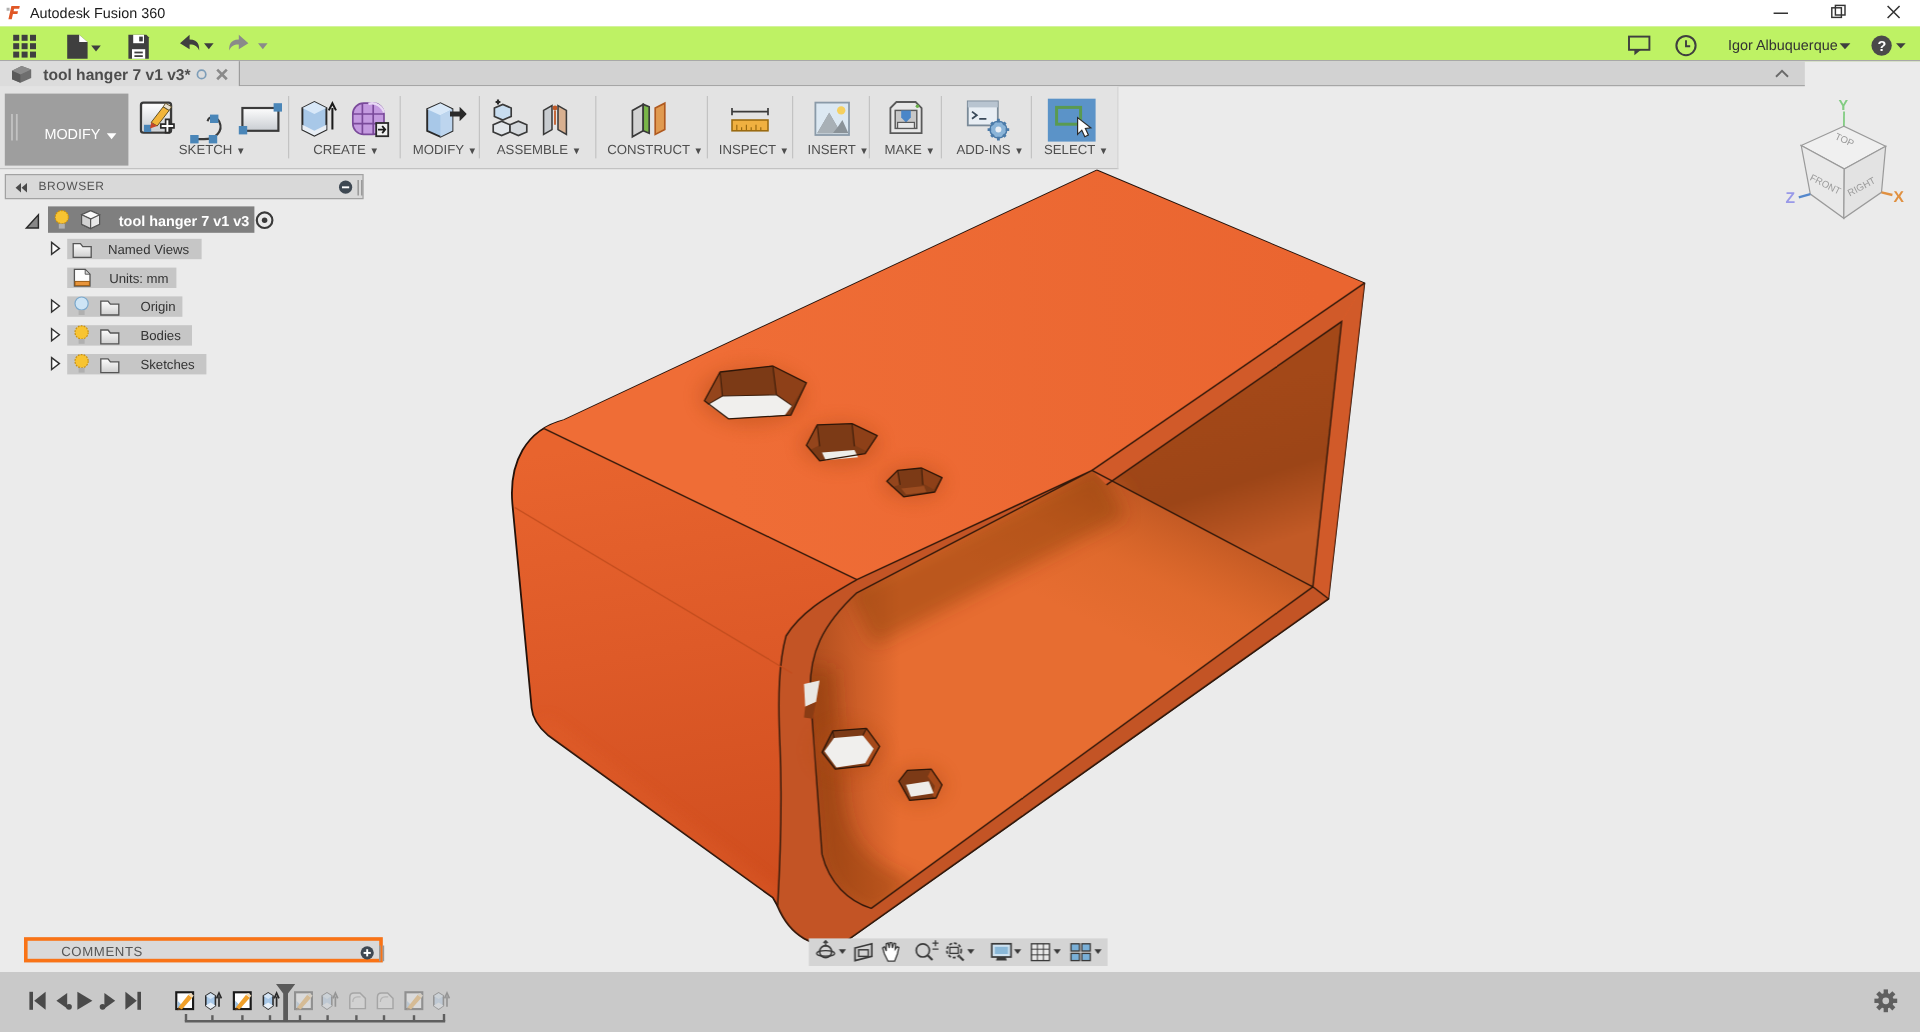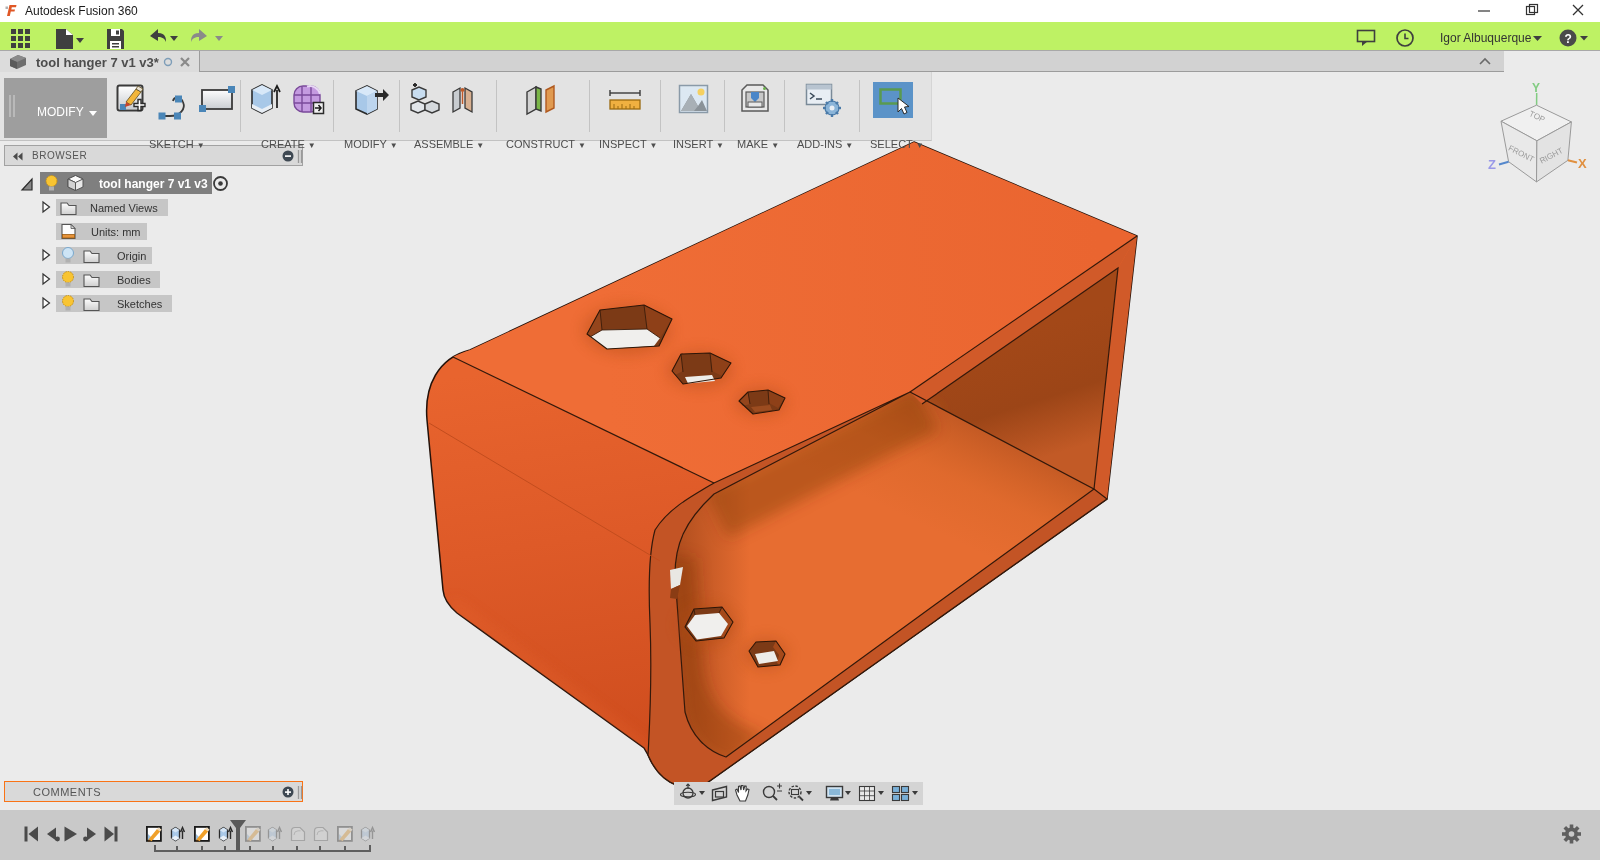--- a/index.html
+++ b/index.html
@@ -12,30 +12,30 @@
 
 #qat { position:absolute; top:22px; left:0; width:1600px; height:29px; background:#bef264; border-bottom:1px solid #a8a8a8; }
 
 #tabbar { position:absolute; top:51px; left:0; width:1504px; height:21px; background:#d2d2d2; border-bottom:1px solid #9c9c9c; }
 #tab1 { position:absolute; top:0; left:0; width:200px; height:21px; background:#dcdcdc; border-right:1px solid #9c9c9c; }
 #tabtext { position:absolute; left:36px; top:4px; font-size:13px; font-weight:bold; color:#4d4d4d; }
 
 #ribbon { position:absolute; top:72px; left:0; width:932px; height:69px; background:#e3e3e3; border-bottom:1px solid #c2c2c2; border-right:1px solid #d5d5d5; z-index:5; }
 #modelblock { position:absolute; left:4px; top:6px; width:103px; height:60px; background:#9e9e9e; }
 #modelblock .lbl { position:absolute; left:33px; top:27px; font-size:12px; color:#ffffff; }
-.rgroup-label { position:absolute; top:66px; font-size:11px; color:#4e4e4e; white-space:nowrap;text-align:right; }
+.rgroup-label { position:absolute; top:47px; font-size:11px; color:#4e4e4e; white-space:nowrap;text-align:right; }
 .rsep { position:absolute; top:8px; width:1px; height:52px; background:#c3c3c3; }
 .ricon { position:absolute; top:10px; }
 
 #canvas { position:absolute; top:72px; left:0; width:1600px; height:738px; background:#ebebeb; }
 
 #browser-head { position:absolute; left:4px; top:73px; width:299px; height:21px; background:#d9d9d9; border:1px solid #a2a2a2; }
 #browser-head .t { position:absolute; left:27px; top:4px; font-size:10px; color:#555; letter-spacing:0.5px; }
 
-#comments { position:absolute; left:4px; top:709px; width:299px; height:21px; background:#d9d9d9; border:1px solid #f97316; }
+#comments { position:absolute; left:20px; top:709px; width:299px; height:21px; background:#d9d9d9; border:3px solid #f97316; }
 #comments .t { position:absolute; left:28px; top:4px; font-size:11px; color:#555; letter-spacing:0.5px; }
 
 #navbar { position:absolute; left:674px; top:710px; width:249px; height:23px; background:#d4d4d4; }
 
 #timeline { position:absolute; top:810px; left:0; width:1600px; height:50px; background:#c9c9c9; }
 </style>
 </head>
 <body>
 <div id="app">
   <div id="titlebar">

